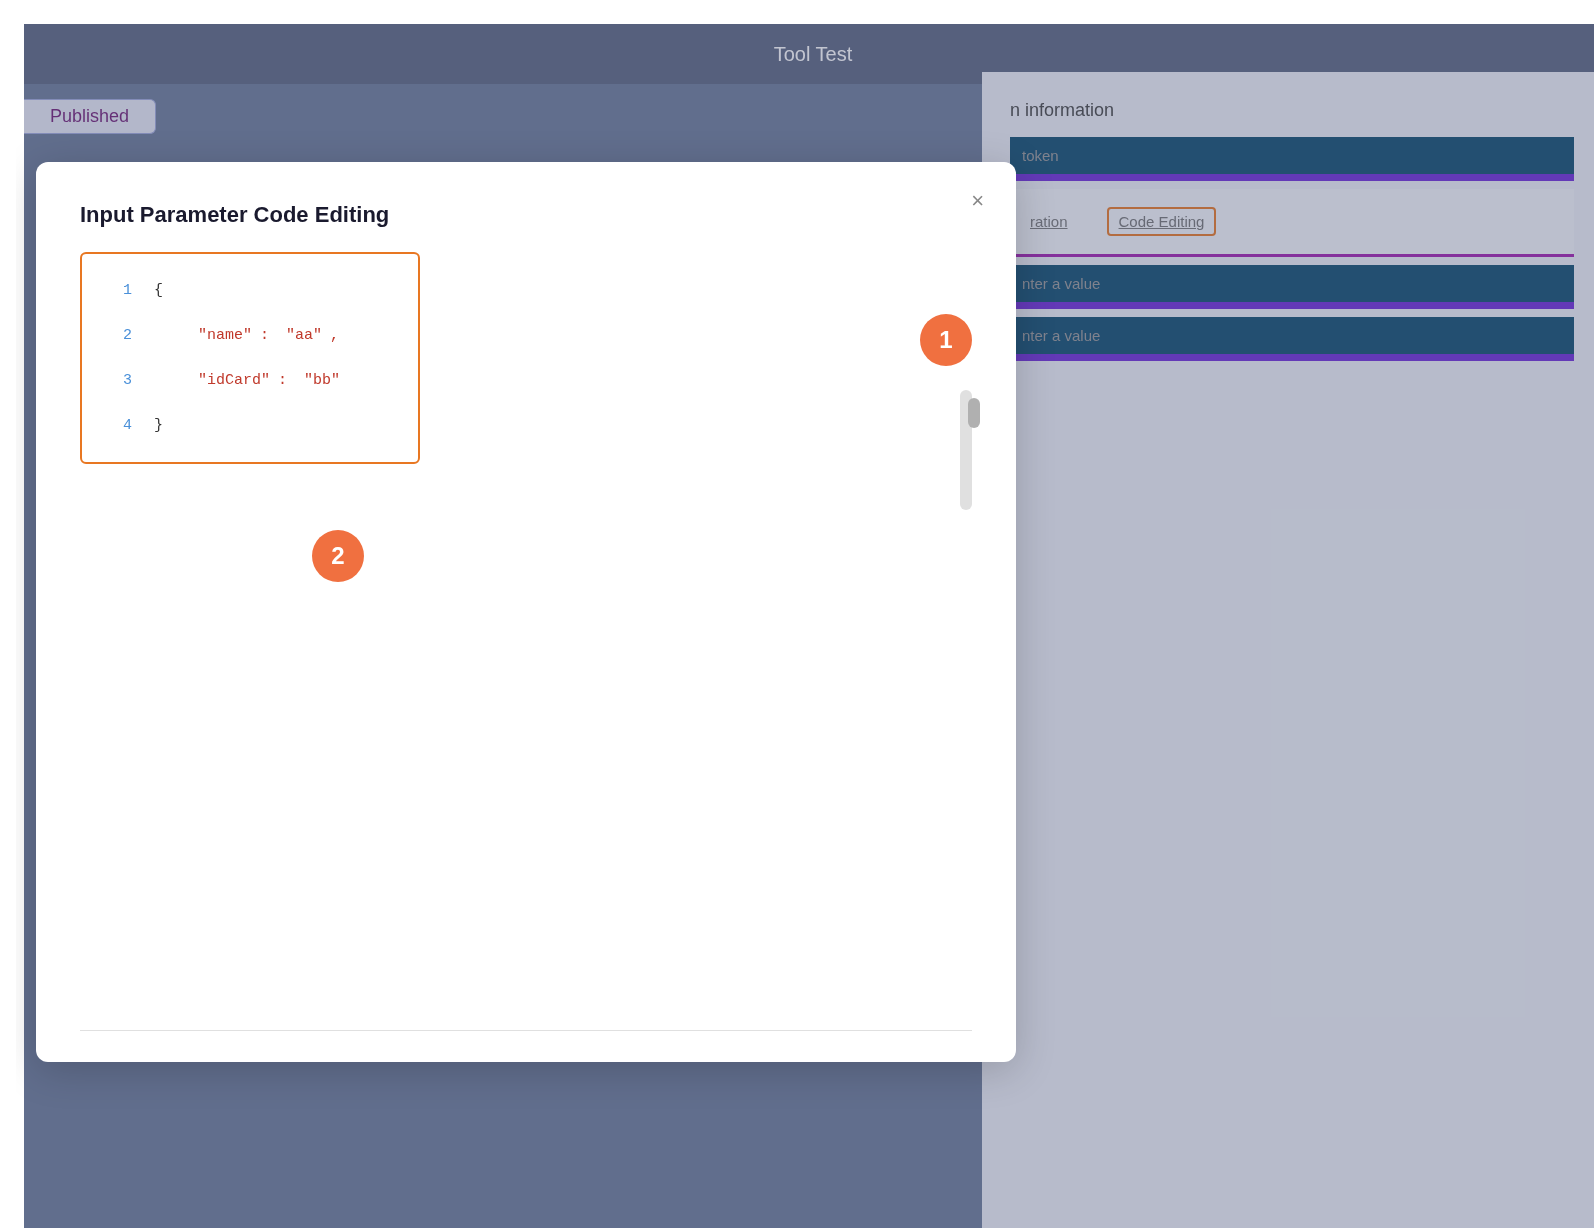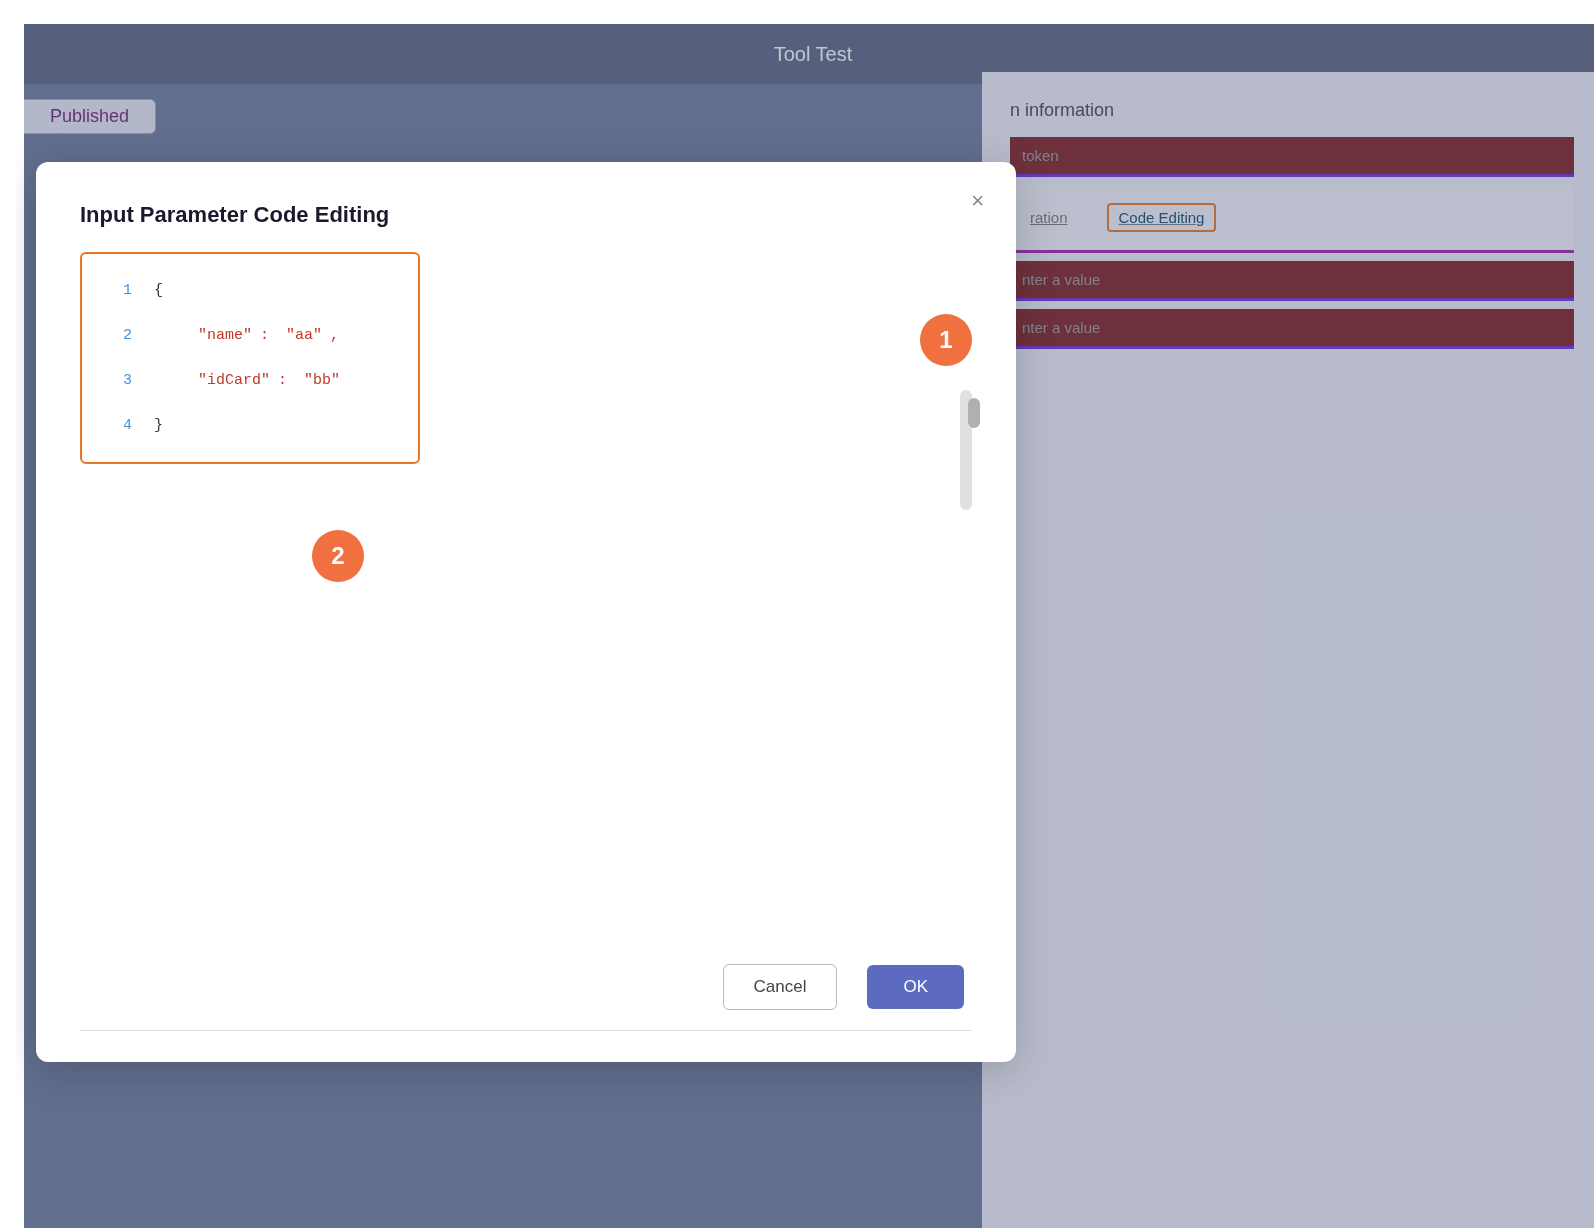--- a/index.html
+++ b/index.html
@@ -63,35 +63,35 @@
       padding: 20px;
     }
 
     .right-panel-section-title {
       font-size: 18px;
       color: #444;
       margin-bottom: 16px;
     }
 
     .right-panel-field {
-      background: #7f1d1d;
-      border-bottom: 3px solid #6d28d9;
+      background: #0c4a6e;
+      border-bottom: 7px solid #6d28d9;
       padding: 10px 12px;
       margin-bottom: 2px;
       font-size: 15px;
       color: #999;
     }
 
     
     .code-editing-highlight {
       display: inline-block;
       border: 2.5px solid #e87722;
       border-radius: 4px;
       padding: 4px 10px;
-      color: #0c4a6e;
+      color: #737373;
       font-size: 15px;
       font-weight: 500;
       background: transparent;
       cursor: pointer;
       position: relative;
       text-align: center;
     }
 
     .right-panel-row {
       display: flex;
@@ -343,18 +343,14 @@
     <div class="badge-2">
       <span>2</span>
     </div>
 
     <div class="editor-scrollbar">
       <div class="editor-scrollbar-thumb"></div>
     </div>
 
     <div class="modal-divider" style="top: 860px;"></div>
 
-    <div class="modal-footer">
-      <button class="btn-cancel">Cancel</button>
-      <button class="btn-ok">OK</button>
-    </div>
   </div>
 </div>
 
 </body></html>

